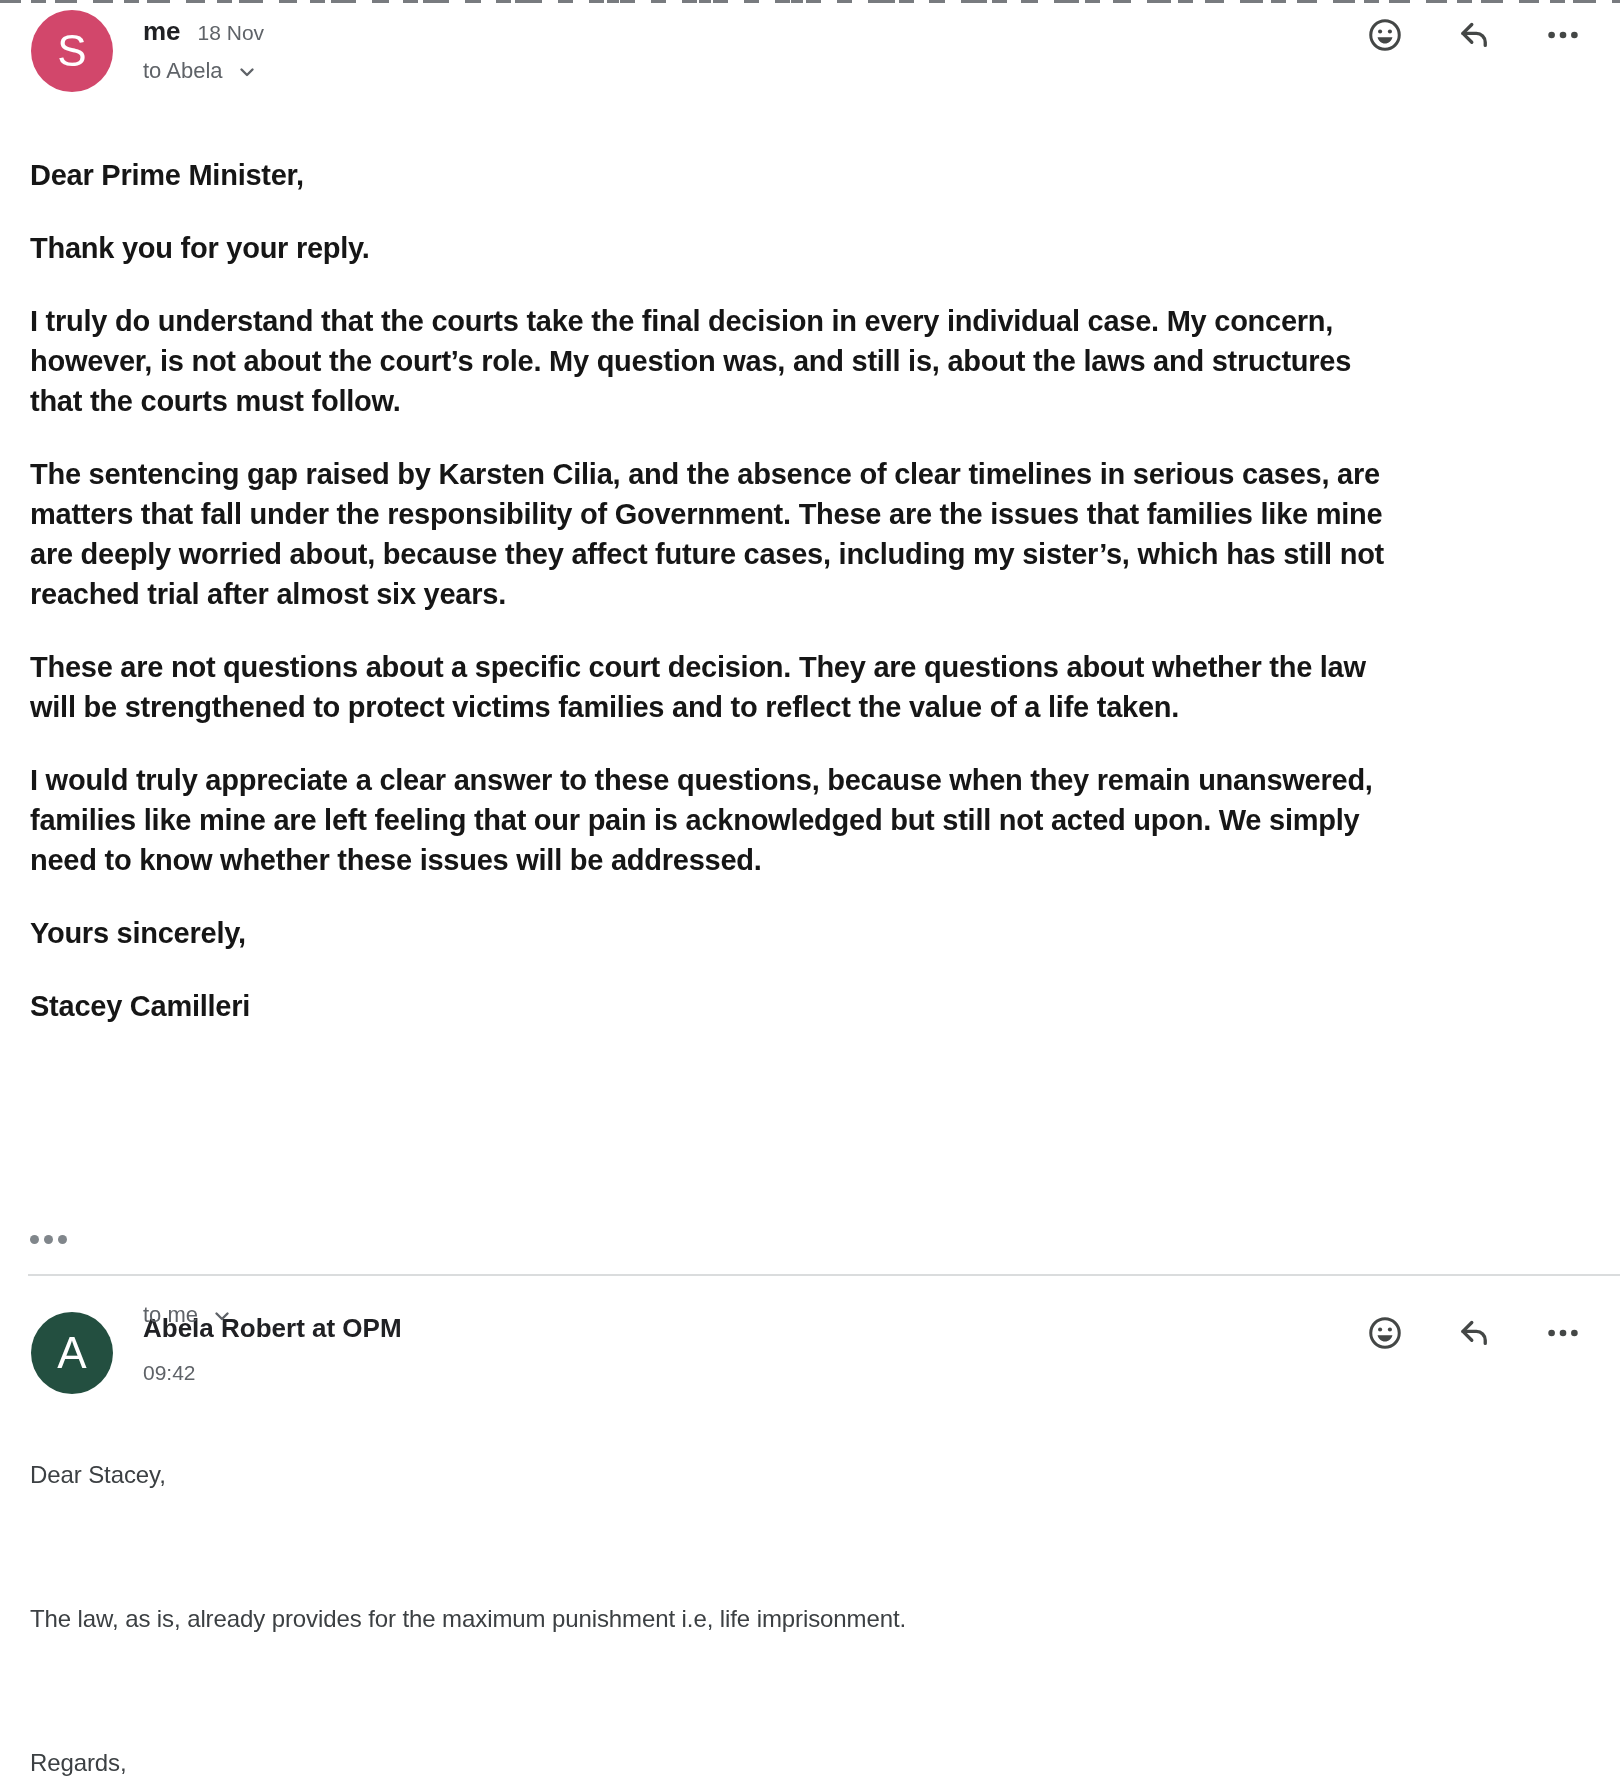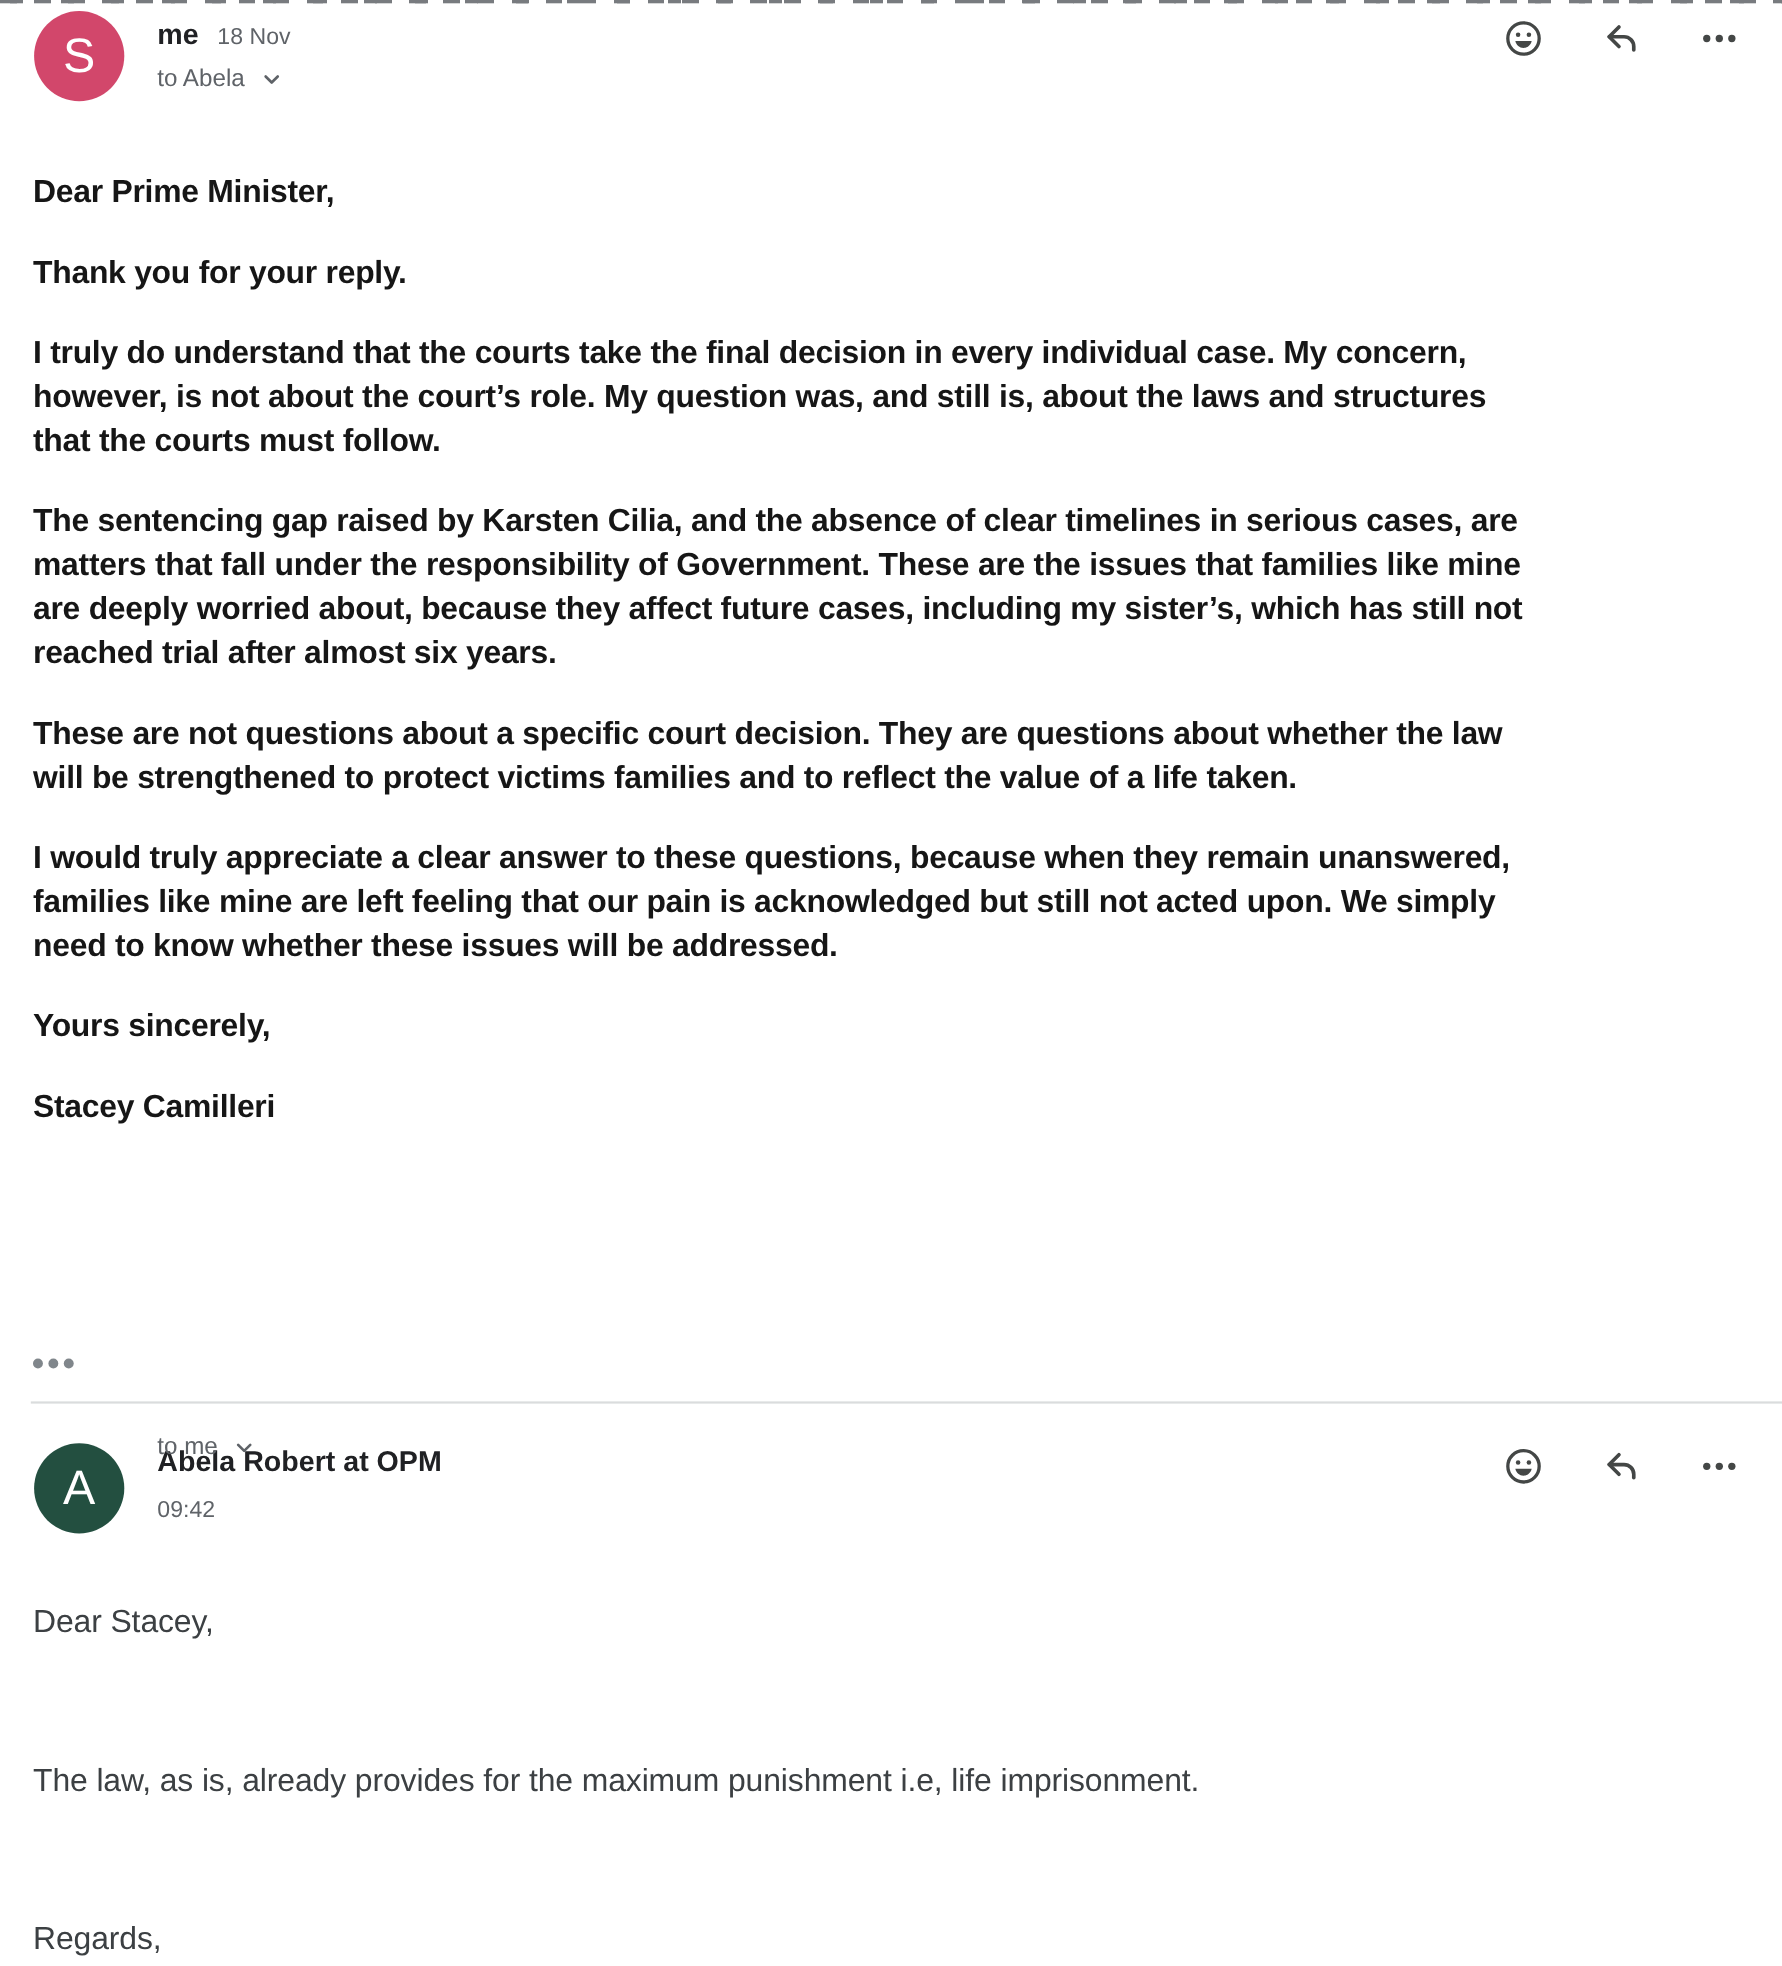--- a/index.html
+++ b/index.html
@@ -46,21 +46,21 @@
 
   .body1 { width: 1380px; }
   .body1 p {
     margin: 0 0 33px 0;
     font-size: 29px; line-height: 40px; font-weight: 700;
     color: #161616; letter-spacing: -0.25px;
   }
   .body2 { width: 1380px; }
   .body2 p {
     margin: 0 0 104px 0;
-    font-size: 29px; line-height: 40px; font-weight: 400;
+    font-size: 24px; line-height: 40px; font-weight: 400;
     color: #3c4043; letter-spacing: -0.1px;
   }
 
   .trimmed {
     display: flex; align-items: center; gap: 5px;
     background: none; border: none; padding: 6px 2px; cursor: pointer;
   }
   .trimmed .dot { width: 9px; height: 9px; border-radius: 50%; background: #80868b; }
 
   .divider { position: absolute; left: 28px; right: 0; height: 2px; background: #dadcdd; }

